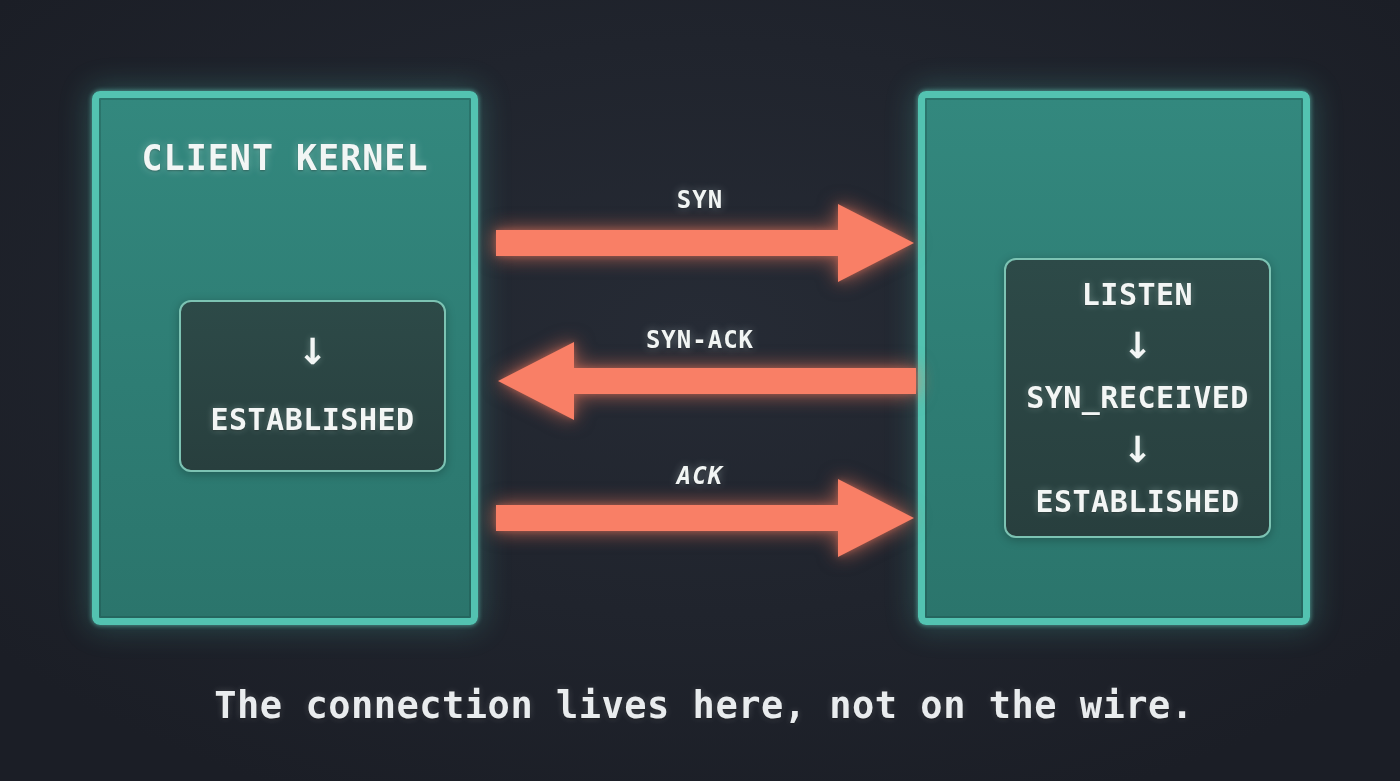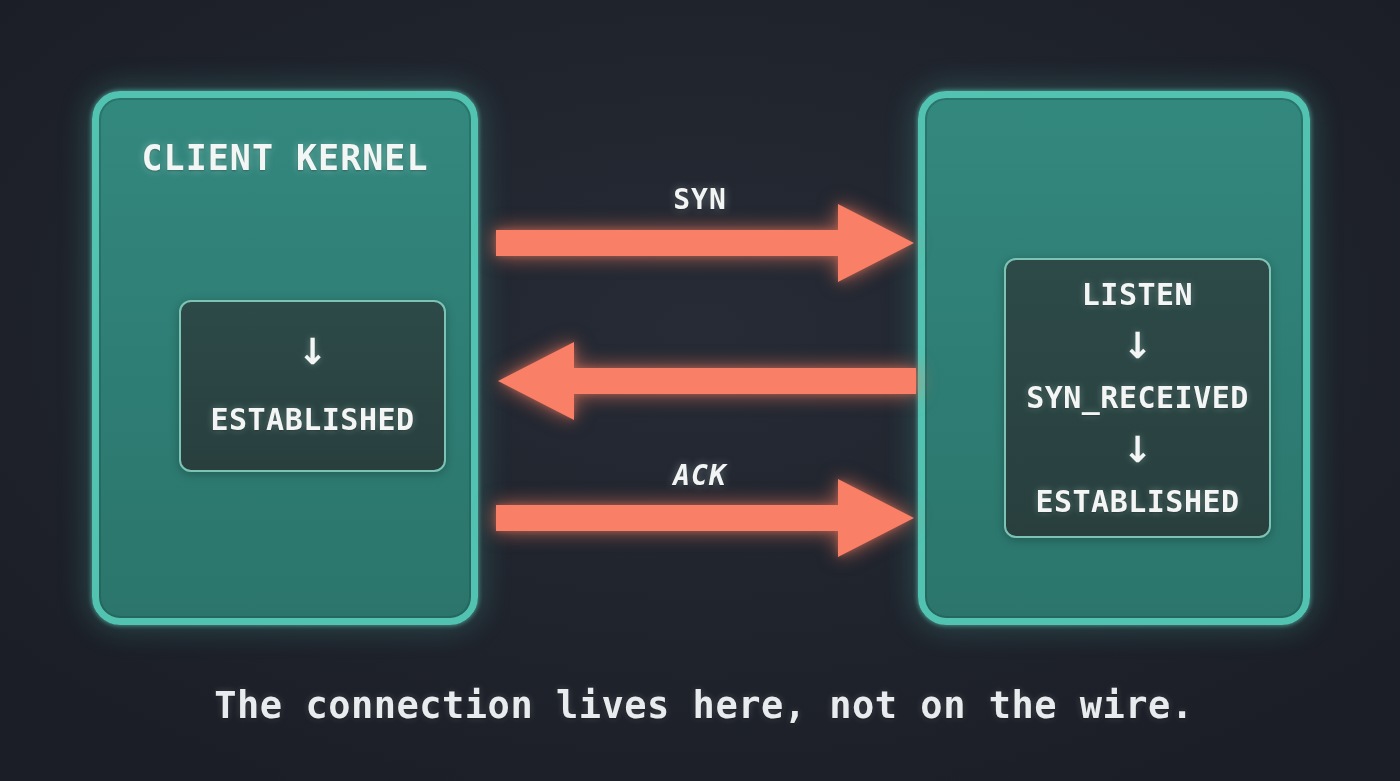--- a/index.html
+++ b/index.html
@@ -14,21 +14,21 @@
       radial-gradient(ellipse 900px 520px at 50% 42%, #262b35 0%, #20242d 55%, #1b1e26 100%);
     color: #f1f4f3;
   }
 
   
   .panel {
     position: absolute;
     top: 91px;
     height: 534px;
     border: 7px solid #53c3b1;
-    border-radius: 28px;
+    border-radius: 8px;
     background: linear-gradient(180deg, #33887e 0%, #2e7d74 55%, #2b756c 100%);
     box-shadow:
       0 0 30px 4px rgba(86, 220, 199, 0.22),
       0 0 4px 1px rgba(120, 235, 215, 0.45),
       inset 0 0 0 2px rgba(20, 60, 55, 0.25);
   }
   .panel.client { left: 92px;  width: 386px; }
   .panel.server { left: 918px; width: 392px; }
 
   .panel-title {
@@ -77,21 +77,21 @@
     text-shadow: 0 0 7px rgba(225, 255, 248, 0.3);
     font-family: "DejaVu Sans", sans-serif;
   }
 
   
   .msg-label {
     position: absolute;
     left: 490px;
     width: 420px;
     text-align: center;
-    font-size: 28px;
+    font-size: 24px;
     font-weight: bold;
     line-height: 40px;
     color: #f2f5f4;
     letter-spacing: 1px;
     text-shadow: 0 0 8px rgba(230, 250, 246, 0.35), 0 1px 2px rgba(0,0,0,0.4);
     white-space: nowrap;
   }
   .msg-label.syn     { top: 180px; }
   .msg-label.syn-ack { top: 320px; }
   .msg-label.ack     { top: 456px; font-style: italic; }
@@ -147,20 +147,21 @@
       <span class="down-arrow">↓</span>
       <span class="state">ESTABLISHED</span>
     </div>
   </section>
 
   <div class="msg-label syn">SYN</div>
   <svg class="arrow-svg syn" viewBox="0 0 420 90" aria-hidden="true">
     <polygon class="arrow-shape" points="0,32 342,32 342,6 418,45 342,84 342,58 0,58"></polygon>
   </svg>
 
+  <div class="msg-label syn-ack">SYN-ACK</div>
   <svg class="arrow-svg syn-ack" viewBox="0 0 420 90" aria-hidden="true">
     <polygon class="arrow-shape" points="420,32 78,32 78,6 2,45 78,84 78,58 420,58"></polygon>
   </svg>
 
   <div class="msg-label ack">ACK</div>
   <svg class="arrow-svg ack" viewBox="0 0 420 90" aria-hidden="true">
     <polygon class="arrow-shape" points="0,32 342,32 342,6 418,45 342,84 342,58 0,58"></polygon>
   </svg>
 
   <p class="caption">The connection lives here, not on the wire.</p>

